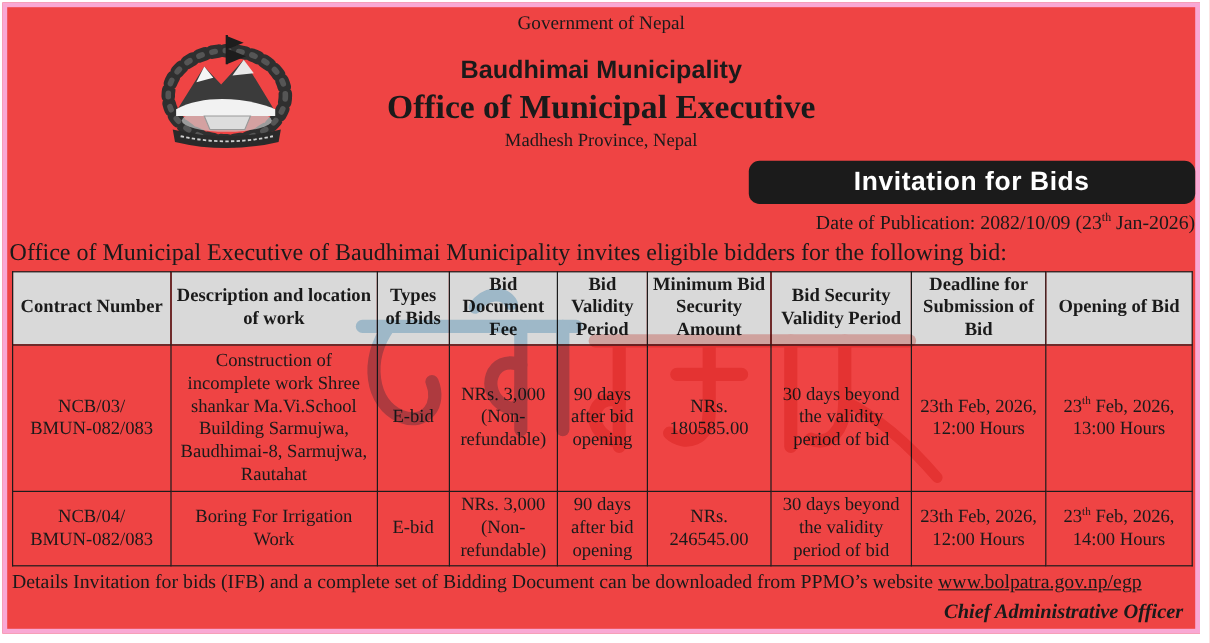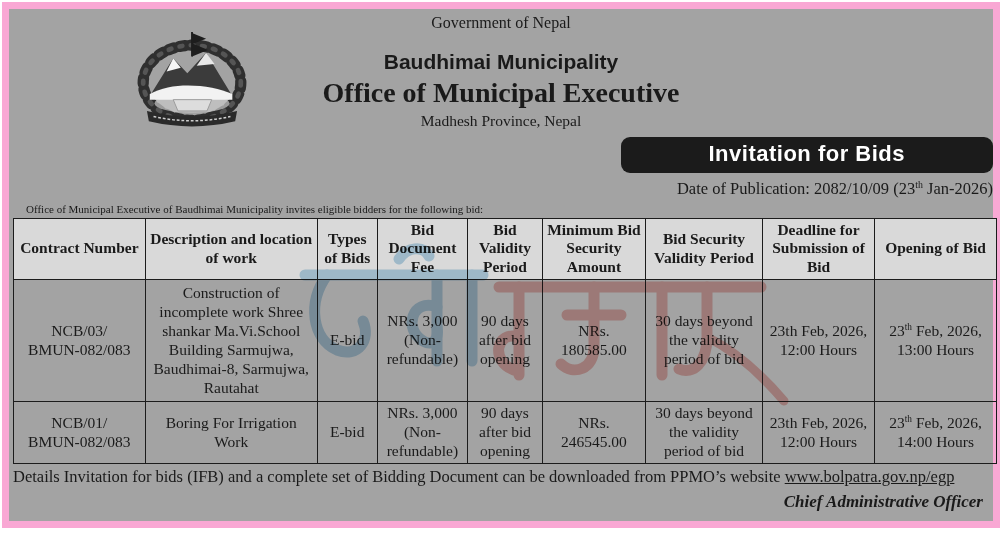--- a/index.html
+++ b/index.html
@@ -3,39 +3,39 @@
 <meta charset="utf-8">
 <style>
   html,body{margin:0;padding:0;}
   body{
     width:1008px;height:536px;background:#ffffff;overflow:hidden;position:relative;
     font-family:"Liberation Serif","DejaVu Serif",serif;color:#1a1a1a;
     -webkit-font-smoothing:antialiased;
   }
   .page{
     position:absolute;left:2px;top:2px;width:998px;height:526px;
-    border:7px solid #f9a8d4;box-sizing:border-box;background:#a3a3a3;
+    border:4px solid #f9a8d4;box-sizing:border-box;background:#ef4444;
   }
   
   .emblem{position:absolute;left:122px;top:16px;width:122px;height:108px;}
   .header-block{text-align:center;padding-top:5px;line-height:1.15;}
   .gov-line{font-size:16px;}
   .muni-line{font-family:"Liberation Sans","DejaVu Sans",sans-serif;font-weight:bold;font-size:21px;margin-top:18px;}
   .office-line{font-weight:bold;font-size:28px;margin-top:2px;text-align:center;}
   .addr-line{font-size:15.5px;margin-top:3px;}
   
   .banner-wrap{text-align:right;margin-top:7px;}
   .banner{
     display:inline-block;background:#1b1b1b;color:#ffffff;border-radius:9px;
     font-family:"Liberation Sans","DejaVu Sans",sans-serif;font-weight:bold;font-size:22px;
     padding:4px 88px 6px 88px;letter-spacing:.5px;
   }
   .pub-line{text-align:right;font-size:16.5px;margin-top:6px;}
   sup{font-size:.6em;vertical-align:super;line-height:0;}
-  .intro-line{font-size:11px;margin-top:4px;padding-left:17px;}
+  .intro-line{font-size:20px;margin-top:4px;padding-left:2px;}
   
   table.bids{
     border-collapse:collapse;width:984px;margin:3px auto 0 4px;table-layout:fixed;
   }
   table.bids th,table.bids td{
     border:1.6px solid #1c1c1c;text-align:center;vertical-align:middle;
     font-size:15.5px;line-height:1.22;padding:2px 3px;overflow:hidden;
   }
   table.bids th{background:#d9d9d9;font-weight:bold;}
   tr.hdr{height:60px;}
@@ -132,21 +132,21 @@
         <td>E-bid</td>
         <td>NRs. 3,000 (Non-refundable)</td>
         <td>90 days after bid opening</td>
         <td>NRs. 180585.00</td>
         <td>30 days beyond the validity period of bid</td>
         <td>23th Feb, 2026, 12:00 Hours</td>
         <td><span>23</span><sup>th</sup><span> Feb, 2026, 13:00 Hours</span></td>
       </tr>
       <tr class="row-2">
         <td class="contract">
-            <span>NCB/01/</span>
+            <span>NCB/04/</span>
             <span>BMUN-082/083</span>
           </td>
         <td>Boring For Irrigation Work</td>
         <td>E-bid</td>
         <td>NRs. 3,000 (Non-refundable)</td>
         <td>90 days after bid opening</td>
         <td>NRs. 246545.00</td>
         <td>30 days beyond the validity period of bid</td>
         <td>23th Feb, 2026, 12:00 Hours</td>
         <td><span>23</span><sup>th</sup><span> Feb, 2026, 14:00 Hours</span></td>

